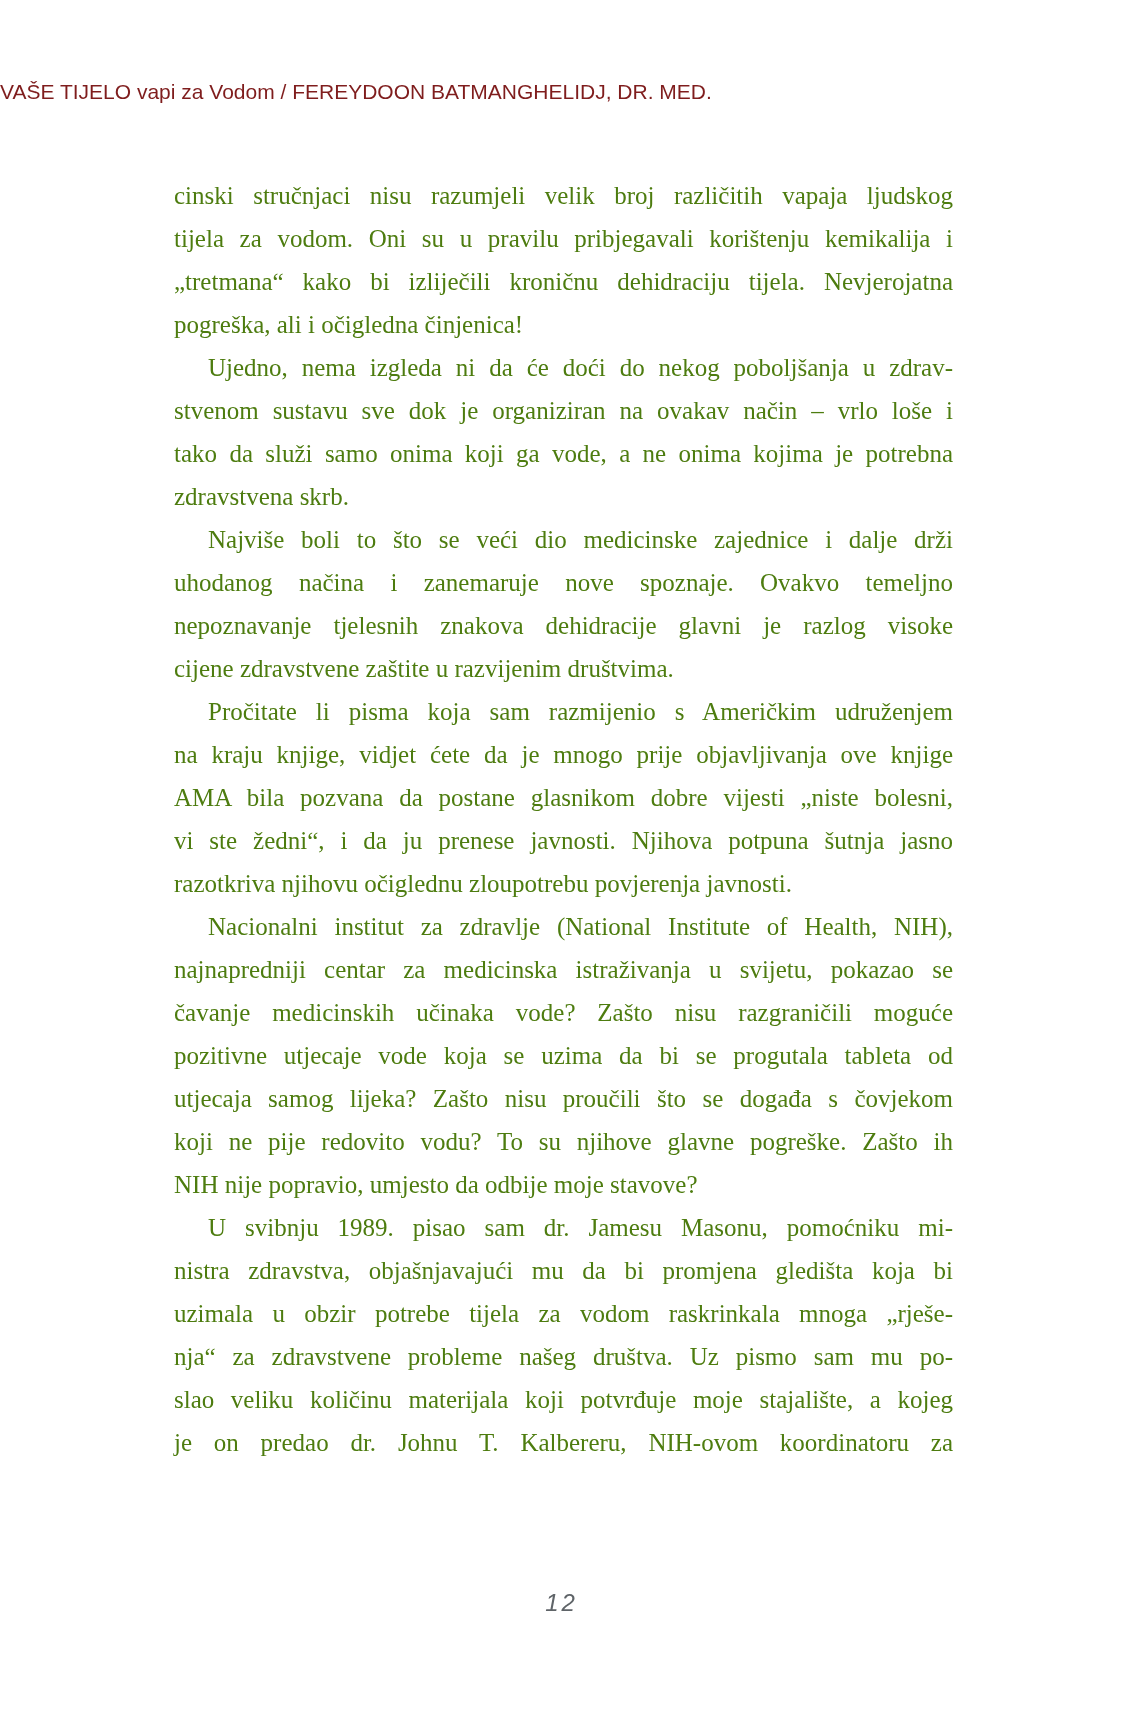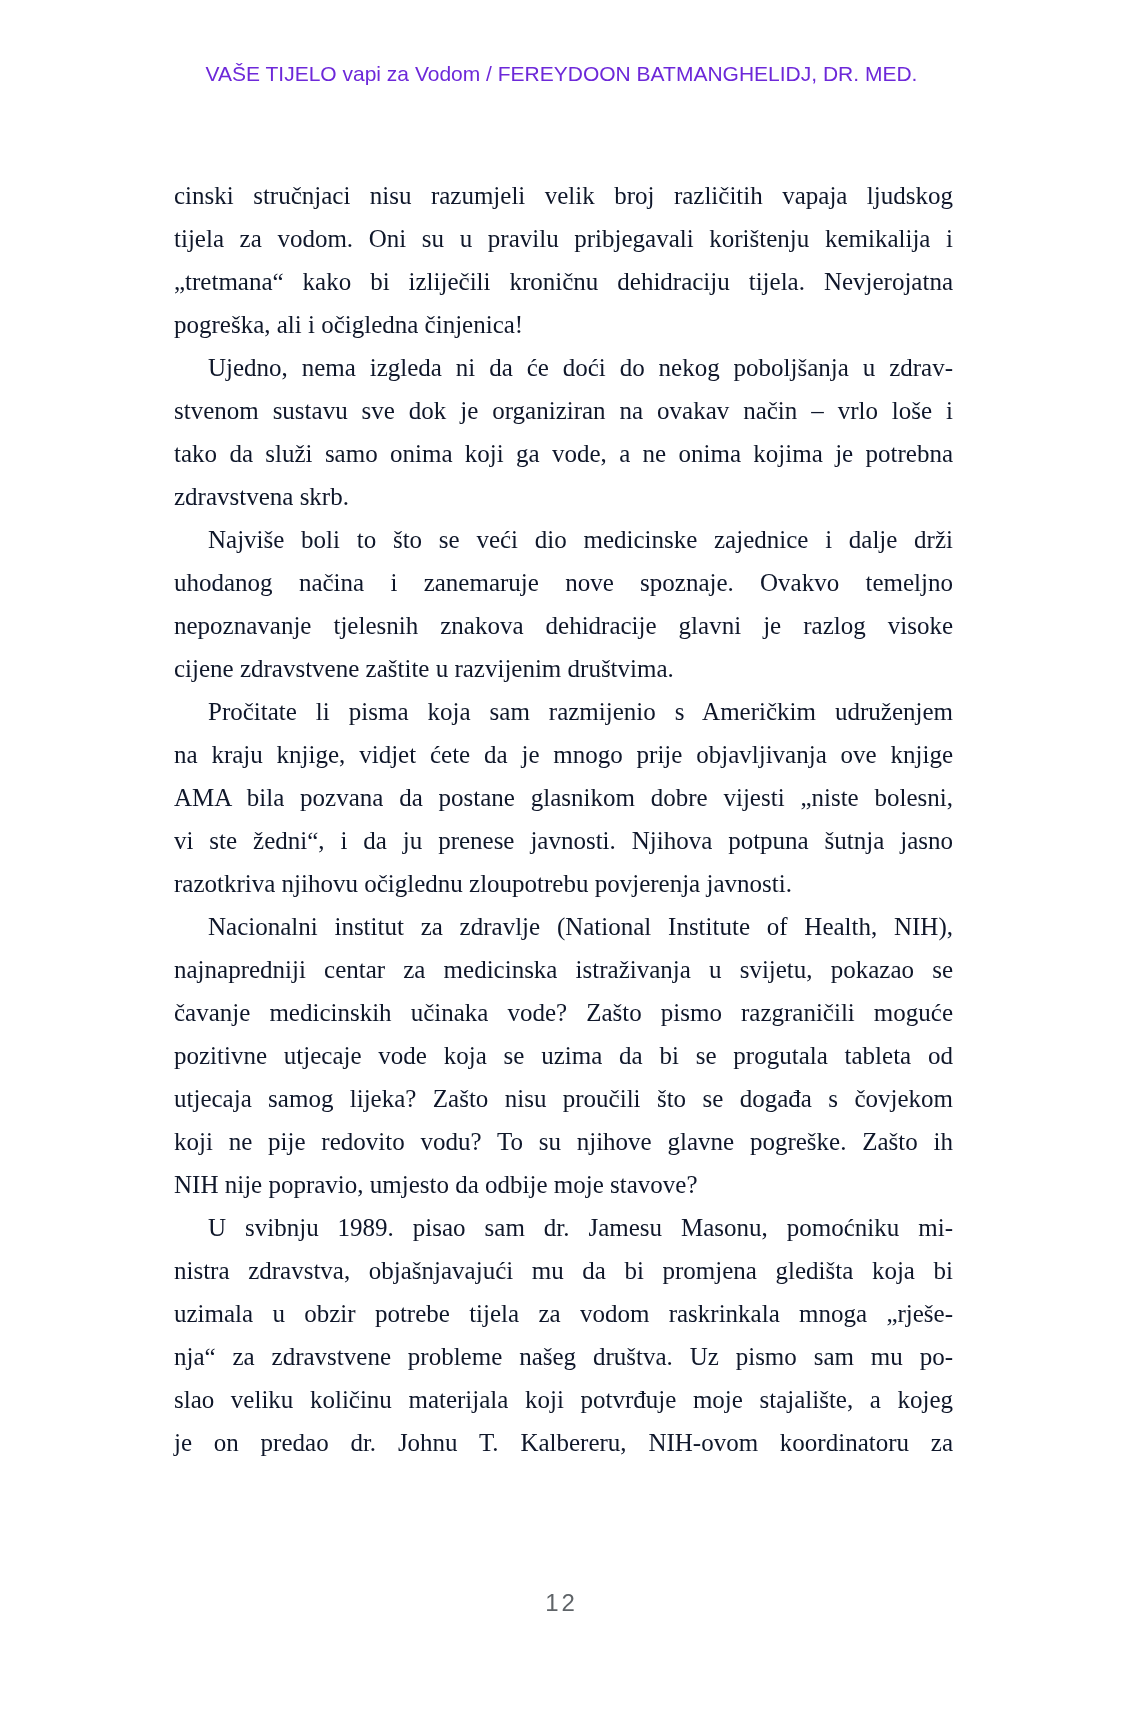--- a/index.html
+++ b/index.html
@@ -10,37 +10,37 @@
   .page {
     position: relative;
     width: 1123px;
     height: 1719px;
     background: #ffffff;
     overflow: hidden;
     font-family: "Liberation Serif", "DejaVu Serif", serif;
   }
   .running-header {
     position: absolute;
-    top: 62px;
+    top: 80px;
     left: 0;
     width: 100%;
-    text-align: center;
+    text-align: left;
     font-family: "Liberation Sans", "DejaVu Sans", sans-serif;
     font-size: 21px;
     font-weight: 400;
     letter-spacing: 0px;
-    color: #6d28d9;
+    color: #7f1d1d;
     white-space: nowrap;
   }
   .body-text {
     position: absolute;
     top: 174px;
     left: 174px;
     width: 779px;
-    color: #0f172a;
+    color: #4d7c0f;
     font-size: 25px;
     line-height: 43px;
   }
   .paragraph {
     margin: 0;
     padding: 0;
   }
   .line {
     text-align: justify;
     text-align-last: justify;
@@ -55,20 +55,21 @@
   .page-number {
     position: absolute;
     top: 1589px;
     left: 0;
     width: 100%;
     text-align: center;
     font-family: "Liberation Sans", "DejaVu Sans", sans-serif;
     font-size: 24px;
     letter-spacing: 3px;
     color: #5f6468;
+    font-style: italic;
   }
 </style>
 </head>
 <body>
 
 <div class="page">
 
   <div class="running-header">VAŠE TIJELO vapi za Vodom / FEREYDOON BATMANGHELIDJ, DR. MED.</div>
 
   <div class="body-text">
@@ -93,21 +94,21 @@
       <div class="paragraph">
         <div class="line indent">Pročitate li pisma koja sam razmijenio s Američkim udruženjem</div>
         <div class="line">na kraju knjige, vidjet ćete da je mnogo prije objavljivanja ove knjige</div>
         <div class="line">AMA bila pozvana da postane glasnikom dobre vijesti „niste bolesni,</div>
         <div class="line">vi ste žedni“, i da ju prenese javnosti. Njihova potpuna šutnja jasno</div>
         <div class="line last-left">razotkriva njihovu očiglednu zloupotrebu povjerenja javnosti.</div>
       </div>
       <div class="paragraph">
         <div class="line indent">Nacionalni institut za zdravlje (National Institute of Health, NIH),</div>
         <div class="line">najnapredniji centar za medicinska istraživanja u svijetu, pokazao se</div>
-        <div class="line">čavanje medicinskih učinaka vode? Zašto pismo razgraničili moguće</div>
+        <div class="line">čavanje medicinskih učinaka vode? Zašto nisu razgraničili moguće</div>
         <div class="line">pozitivne utjecaje vode koja se uzima da bi se progutala tableta od</div>
         <div class="line">utjecaja samog lijeka? Zašto nisu proučili što se događa s čovjekom</div>
         <div class="line">koji ne pije redovito vodu? To su njihove glavne pogreške. Zašto ih</div>
         <div class="line last-left">NIH nije popravio, umjesto da odbije moje stavove?</div>
       </div>
       <div class="paragraph">
         <div class="line indent">U svibnju 1989. pisao sam dr. Jamesu Masonu, pomoćniku mi-</div>
         <div class="line">nistra zdravstva, objašnjavajući mu da bi promjena gledišta koja bi</div>
         <div class="line">uzimala u obzir potrebe tijela za vodom raskrinkala mnoga „rješe-</div>
         <div class="line">nja“ za zdravstvene probleme našeg društva. Uz pismo sam mu po-</div>

